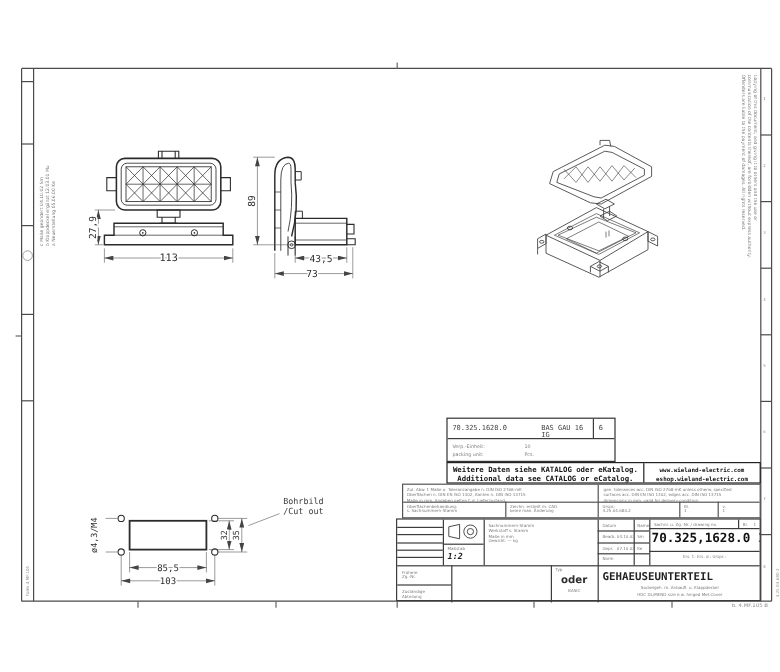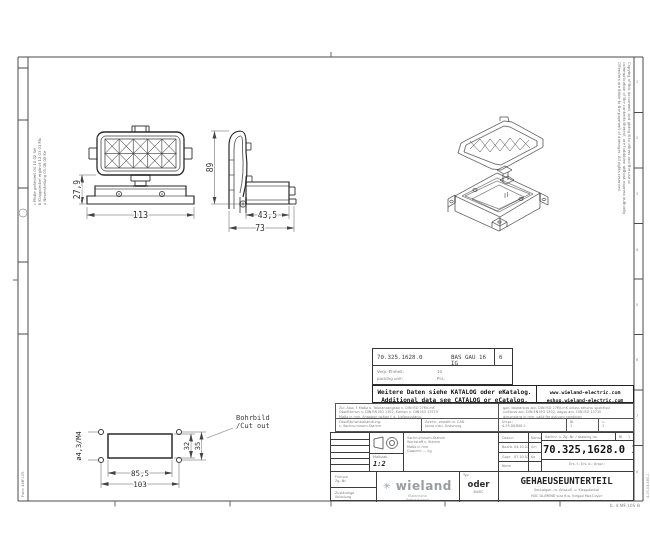--- a/index.html
+++ b/index.html
@@ -288,34 +288,26 @@
 
   <div class="cell tiny" style="left:2px;top:41px;width:41px;">
     <div>Frühere</div>
         <div>Zg.-Nr.</div>
   </div>
   <div class="cell tiny" style="left:2px;top:57px;width:41px;">
     <div>Zuständige</div>
         <div>Abteilung</div>
   </div>
 
-  <div class="cell" style="left:47px;top:41px;width:79px;height:26px;text-align:center;">
-    <span style="color:#979da1;font-size:9px;vertical-align:middle;">✳</span>
-    <span style="color:#979da1;font-size:12px;font-weight:bold;letter-spacing:0.5px;vertical-align:middle;">wieland</span>
-    <div class="tiny" style="text-align:center;color:#9aa0a4;">
-      <div>Elektrische</div>
-          <div>Verbindungen</div>
-    </div>
-  </div>
 
   <div class="cell tiny" style="left:130px;top:39px;width:20px;">Typ</div>
   <div class="cell" style="left:128px;top:45px;width:39px;text-align:center;font-size:8.5px;font-weight:bold;color:#2d2d2d;">oder</div>
   <div class="cell tiny" style="left:128px;top:56px;width:39px;text-align:center;">BASIC</div>
 
-  <div class="cell mono" style="left:169px;top:42px;width:133px;font-size:9px;font-weight:bold;color:#222;text-align:center;white-space:nowrap;">GEHAEUSEUNTERTEIL</div>
+  <div class="cell mono" style="left:169px;top:42px;width:133px;font-size:9px;font-weight:bold;color:#222;text-align:left;white-space:nowrap;">GEHAEUSEUNTERTEIL</div>
   <div class="cell tiny" style="left:169px;top:54px;width:133px;text-align:center;">Sockelgeh. m. Anbaufl. u. Klappdeckel</div>
   <div class="cell tiny" style="left:169px;top:60px;width:133px;text-align:center;">HDC DL/MEND size 6 w. hinged Met.Cover</div>
 </div>
 
 <div class="abs rot tiny2" style="left:631px;top:62px;transform:rotate(90deg);color:#7a7a7a;font-size:3.8px;">
   <div>Copying of this document, and giving it to others and the use or</div>
       <div>communication of the contents thereof, are forbidden without express authority.</div>
       <div>Offenders are liable to the payment of damages. All rights reserved.</div>
 </div>
 <div class="abs rot tiny2" style="left:33px;top:205px;transform:rotate(-90deg);color:#7a7a7a;font-size:3.8px;">

